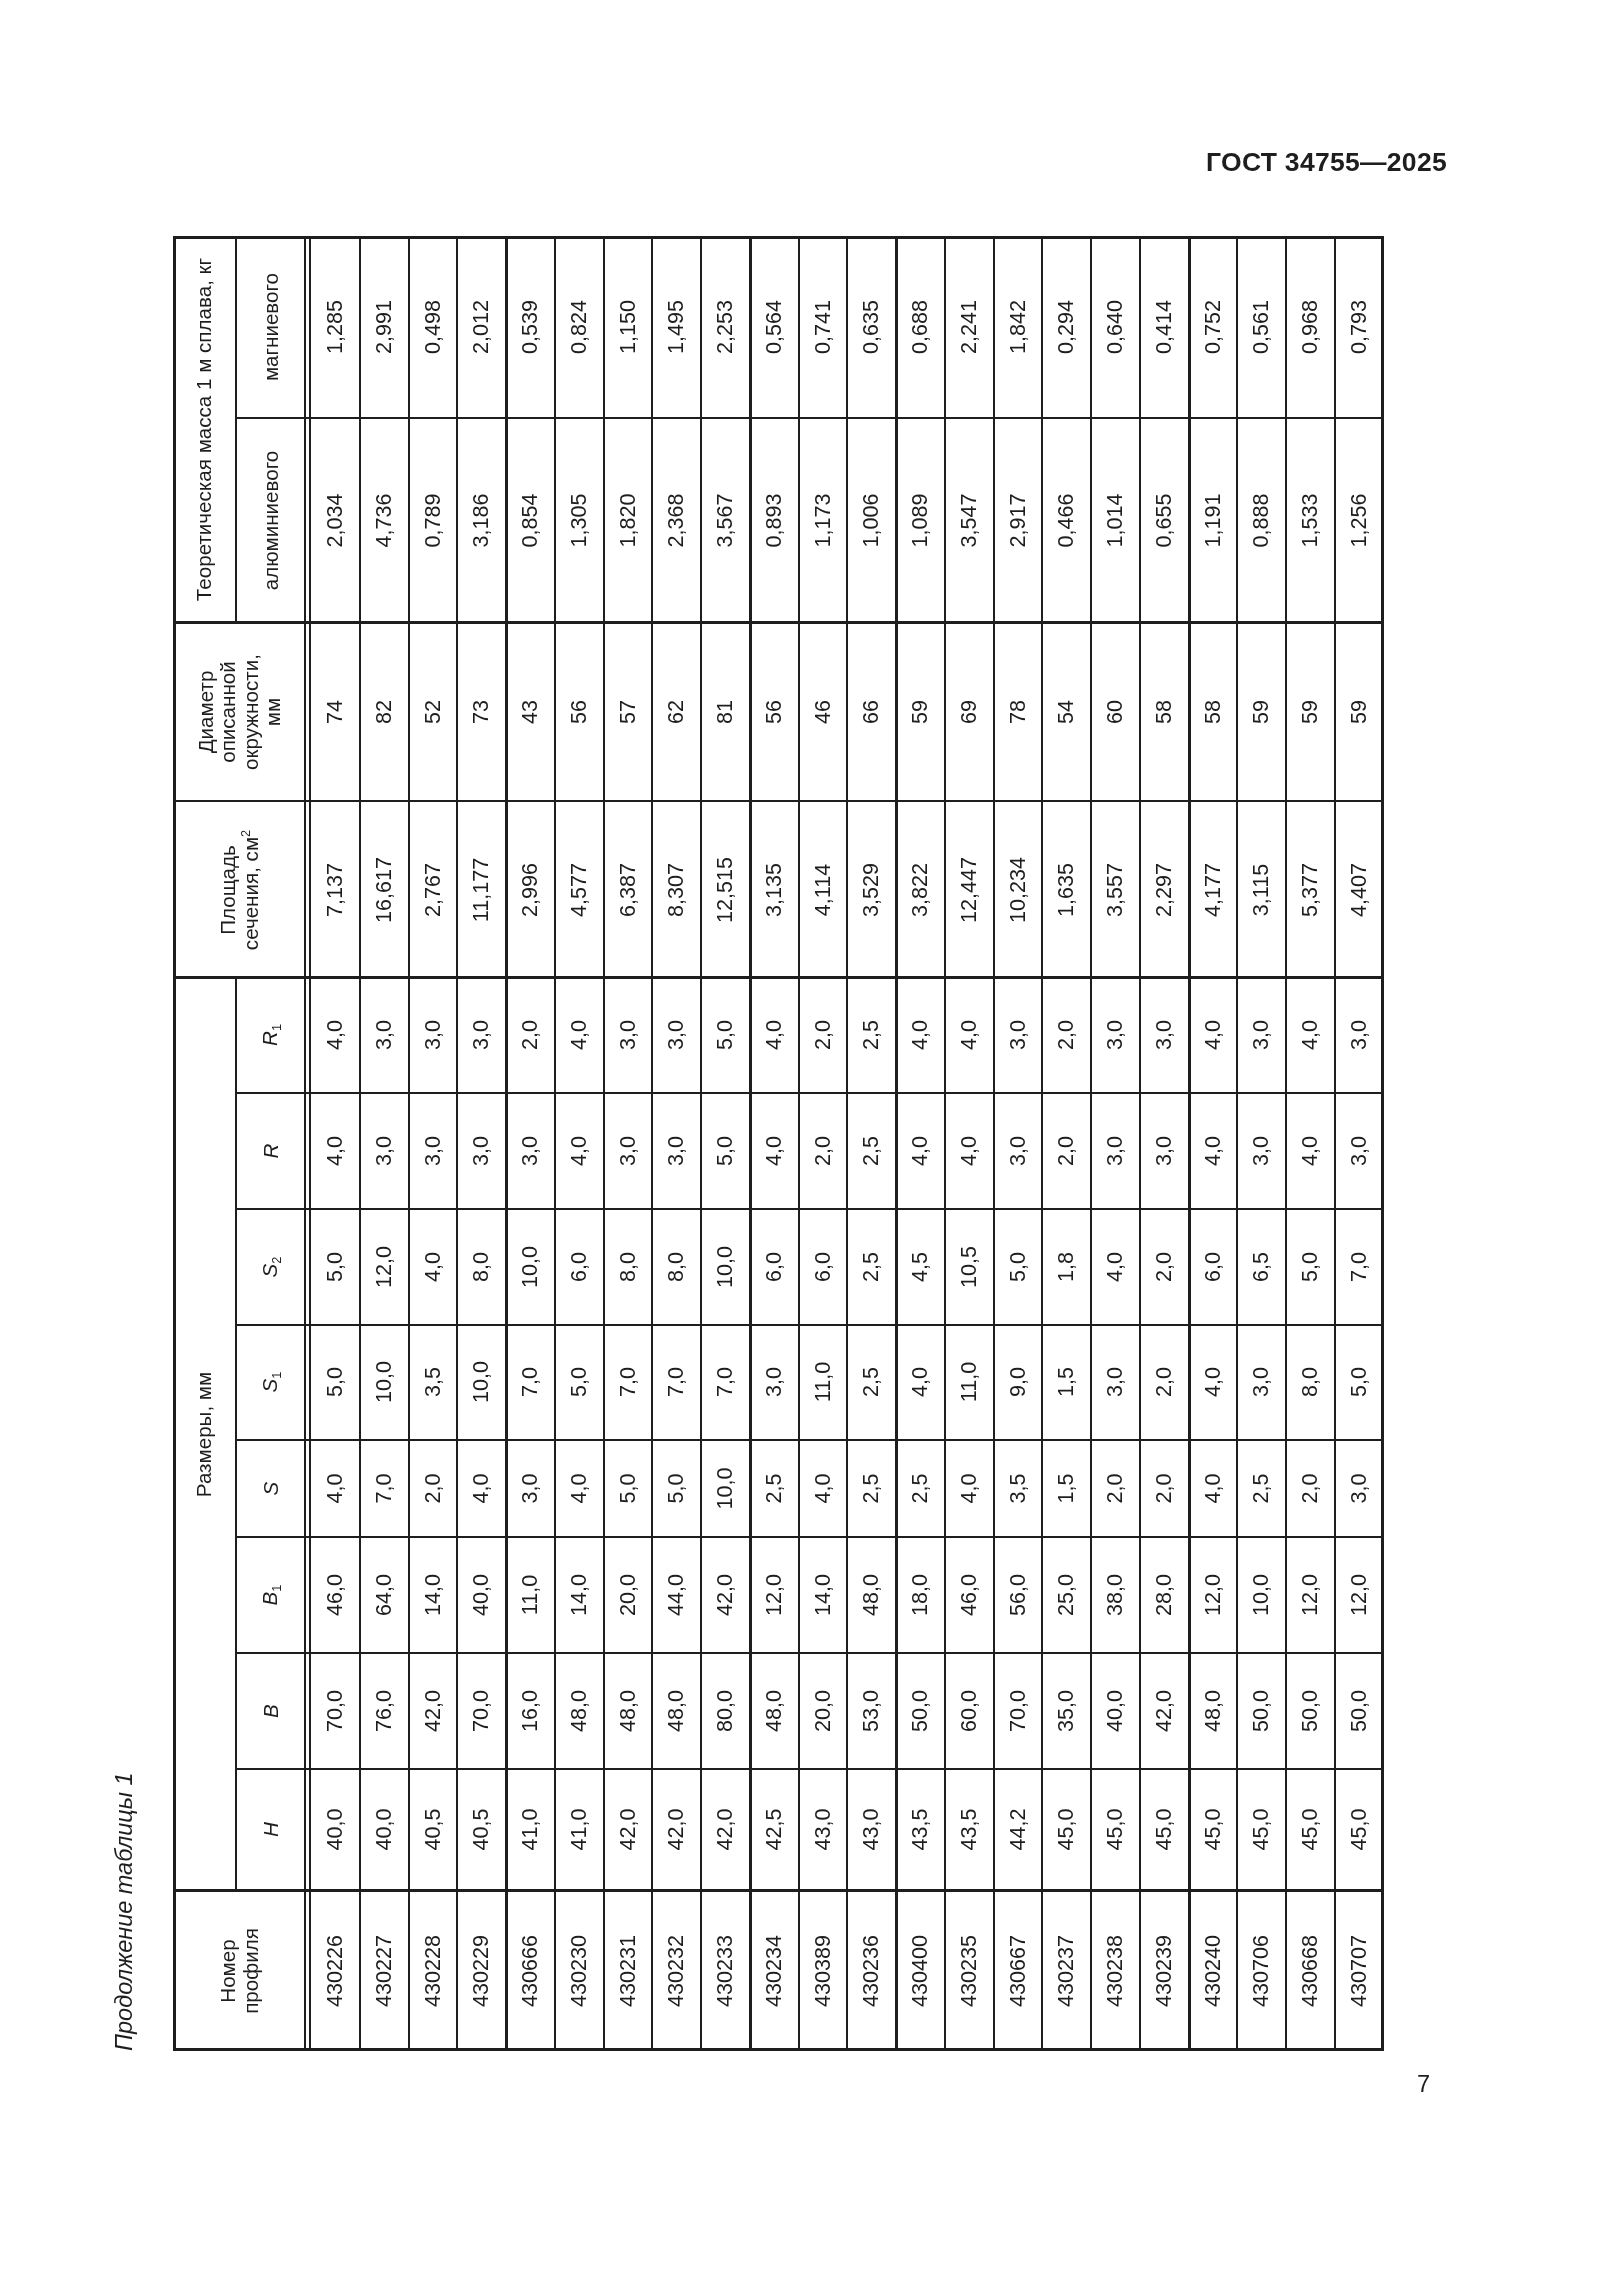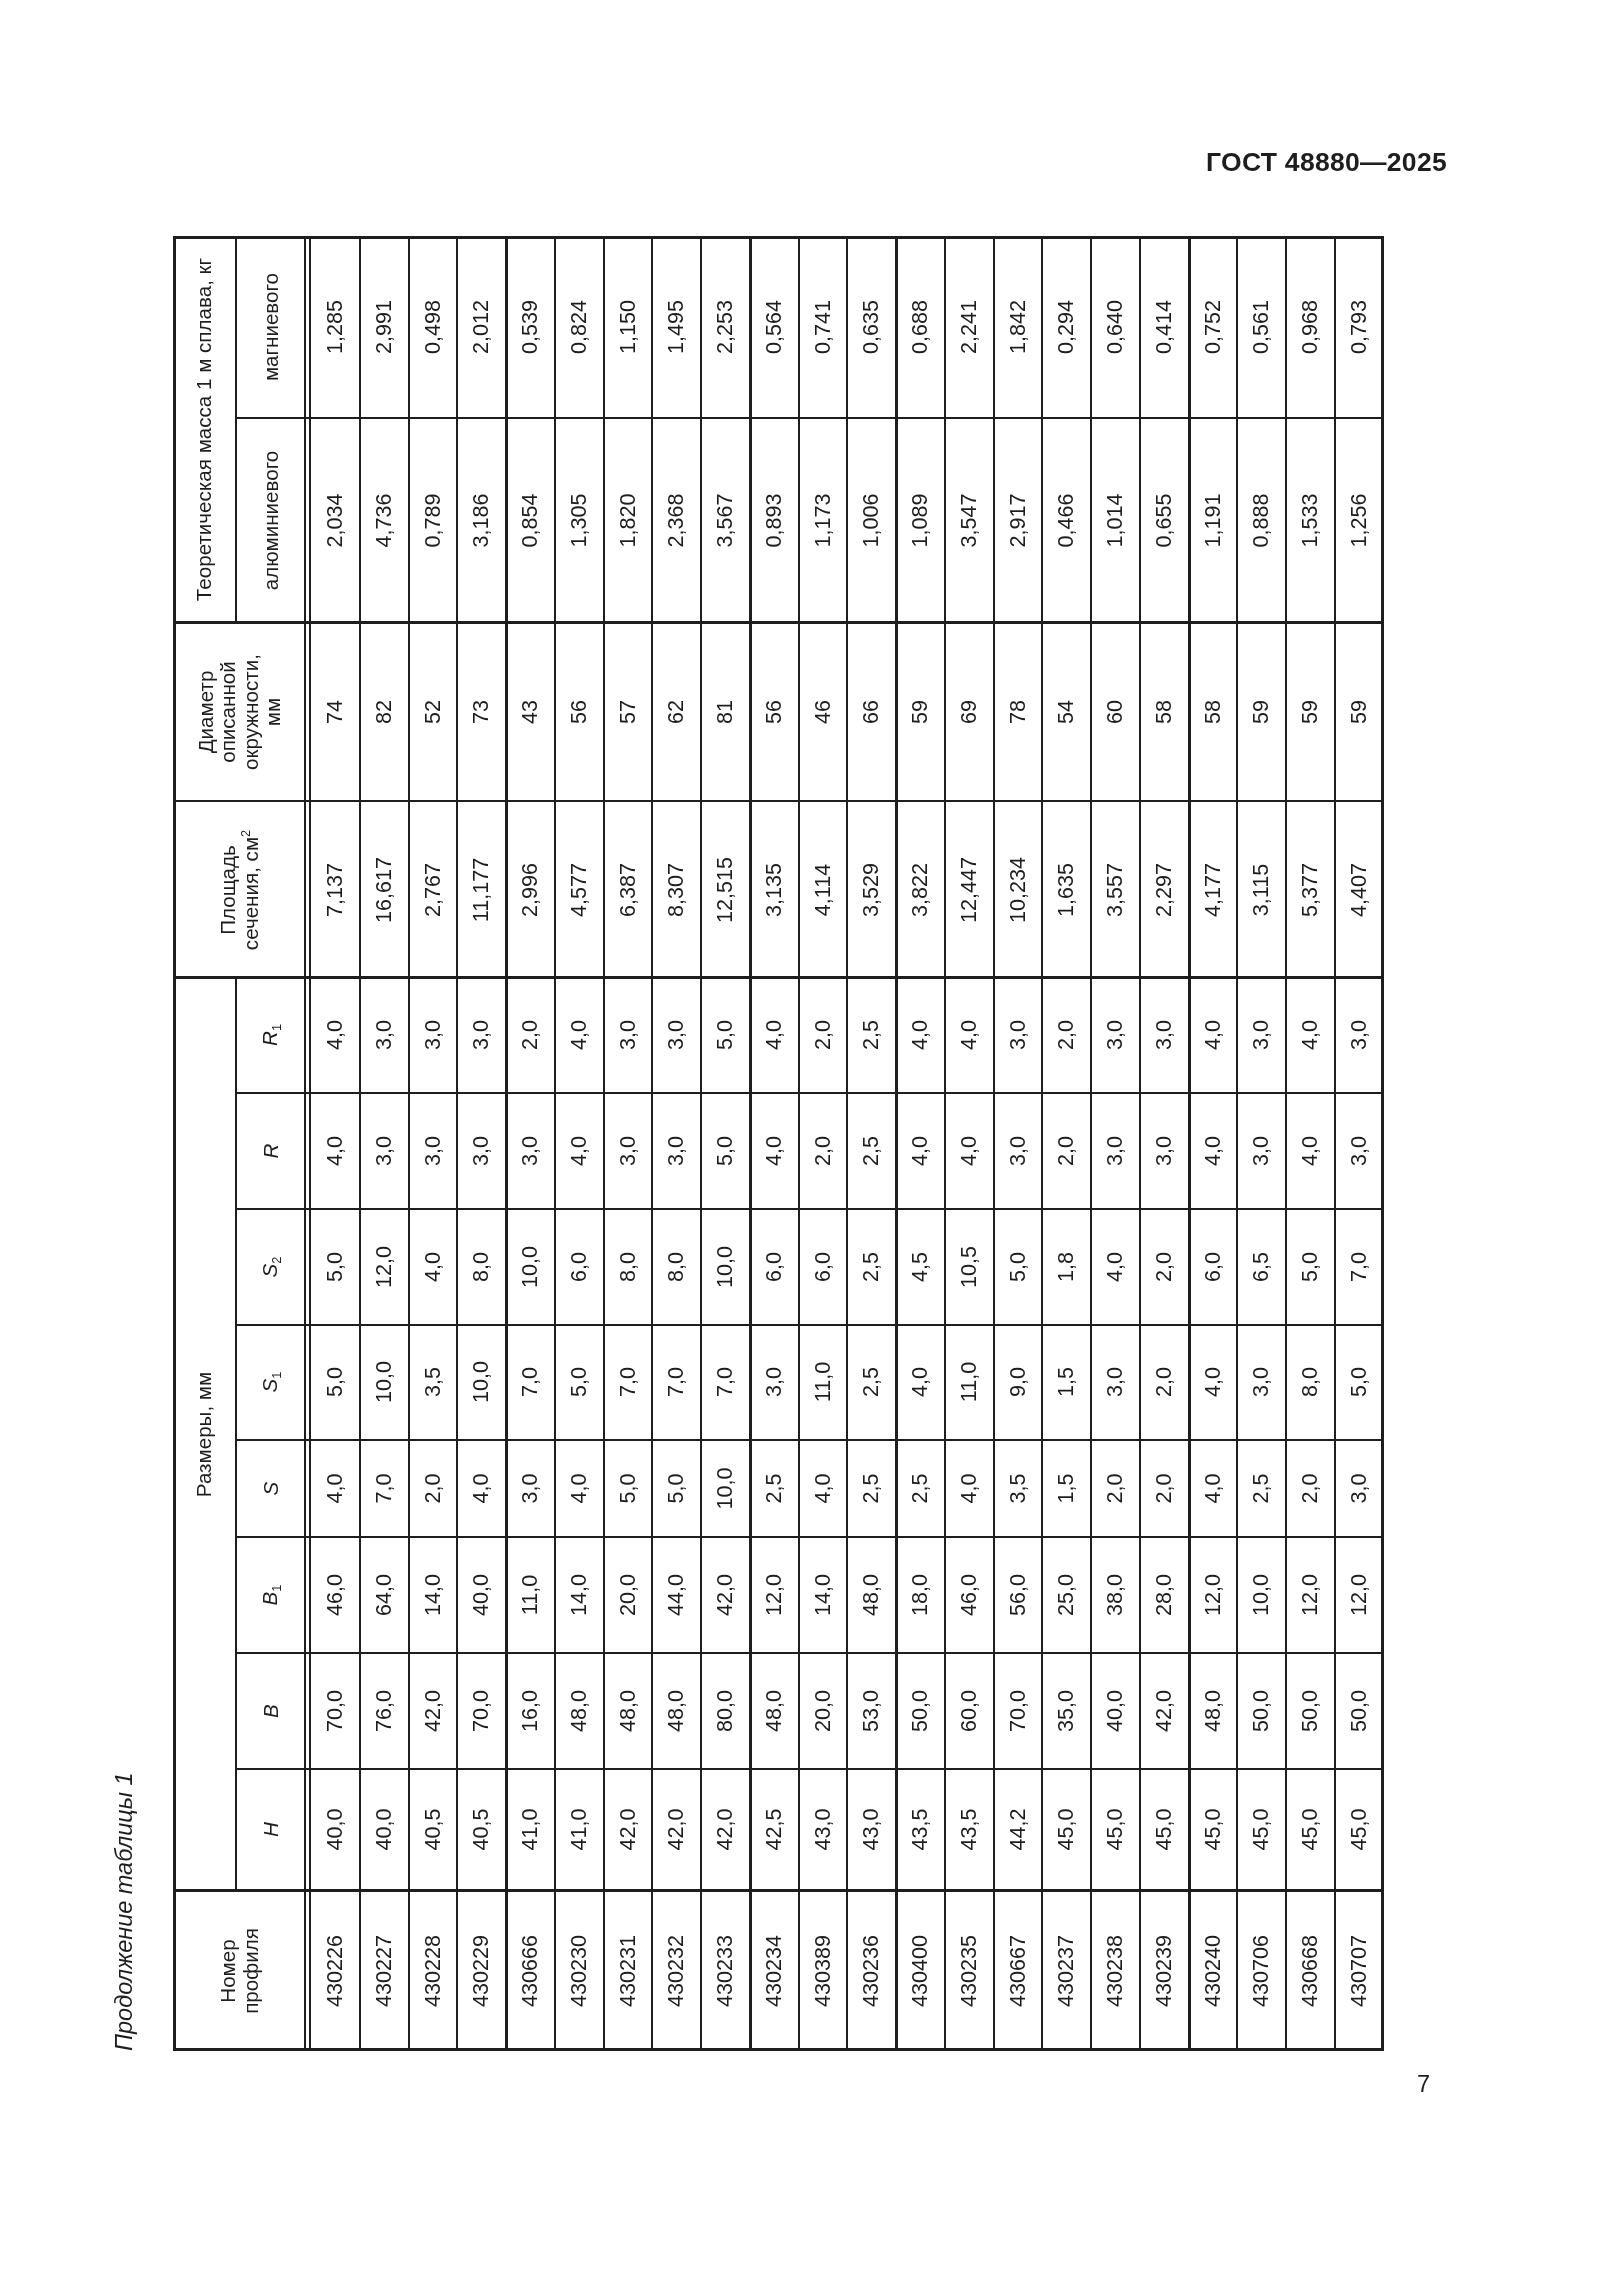--- a/index.html
+++ b/index.html
@@ -18,21 +18,21 @@
           justify-content: center; text-align: center; font-size: 21.6px; line-height: 1.12;
           font-family: "Liberation Sans", sans-serif; }
   .hdr { font-size: 20.6px; line-height: 1.08; }
   .ital { font-style: italic; }
   .ital sub { font-style: normal; font-size: 12.7px; vertical-align: -3.9px; }
   .line { position: absolute; background: #1e1e1e; }
 </style>
 </head>
 <body>
 
-<div class="std-code">ГОСТ 48880—2025</div>
+<div class="std-code">ГОСТ 34755—2025</div>
 <div class="caption">Продолжение таблицы 1</div>
 <div class="page-num">7</div>
 
 <div class="frame" id="frame">
 
   <div class="cell hdr" style="left:0;top:0;width:160px;height:133px;padding:0 27.4px;">
     <span>Номер профиля</span>
   </div>
   <div class="cell hdr" style="left:160px;top:0;width:913px;height:63px;">
     <span>Размеры, мм</span>

